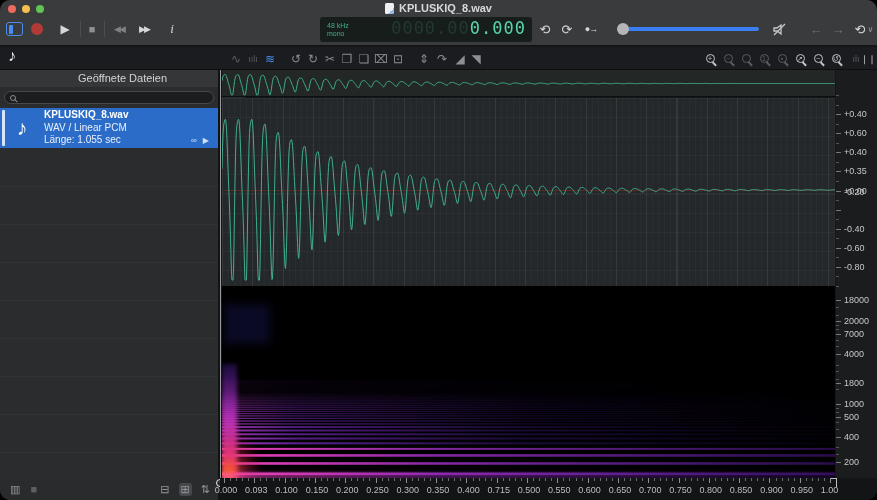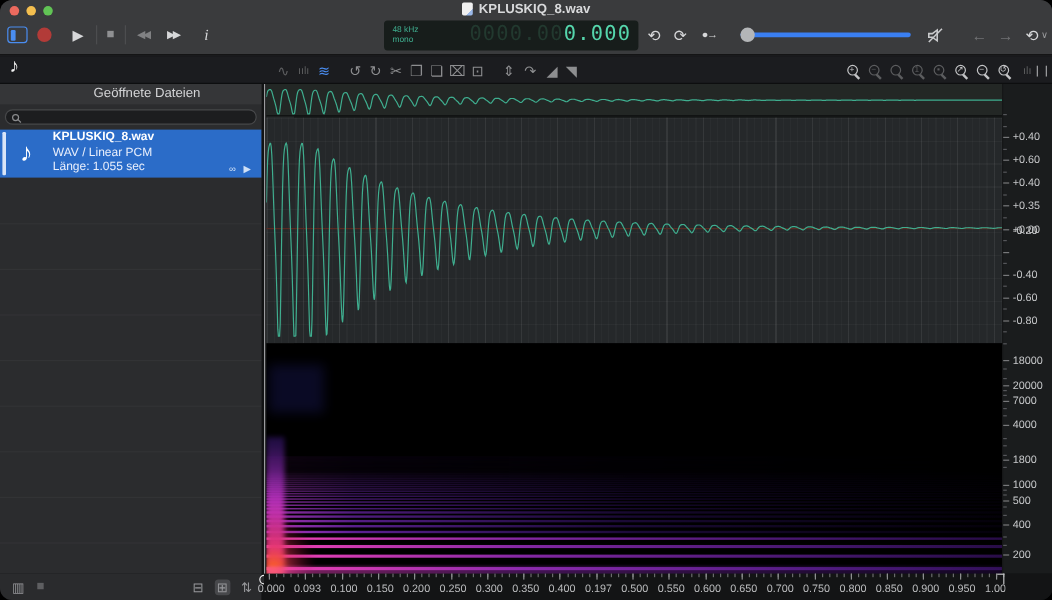--- a/index.html
+++ b/index.html
@@ -467,21 +467,21 @@
       <div class="rlabel" style="left: 127.2px;">0.200</div>
       <div class="rtick major" style="left: 155.5px;"></div>
       <div class="rlabel" style="left: 157.5px;">0.250</div>
       <div class="rtick major" style="left: 185.8px;"></div>
       <div class="rlabel" style="left: 187.8px;">0.300</div>
       <div class="rtick major" style="left: 216.1px;"></div>
       <div class="rlabel" style="left: 218.1px;">0.350</div>
       <div class="rtick major" style="left: 246.4px;"></div>
       <div class="rlabel" style="left: 248.4px;">0.400</div>
       <div class="rtick major" style="left: 276.7px;"></div>
-      <div class="rlabel" style="left: 278.7px;">0.197</div>
+      <div class="rlabel" style="left: 278.7px;">0.715</div>
       <div class="rtick major" style="left: 307px;"></div>
       <div class="rlabel" style="left: 309px;">0.500</div>
       <div class="rtick major" style="left: 337.3px;"></div>
       <div class="rlabel" style="left: 339.3px;">0.550</div>
       <div class="rtick major" style="left: 367.6px;"></div>
       <div class="rlabel" style="left: 369.6px;">0.600</div>
       <div class="rtick major" style="left: 397.9px;"></div>
       <div class="rlabel" style="left: 399.9px;">0.650</div>
       <div class="rtick major" style="left: 428.2px;"></div>
       <div class="rlabel" style="left: 430.2px;">0.700</div>

